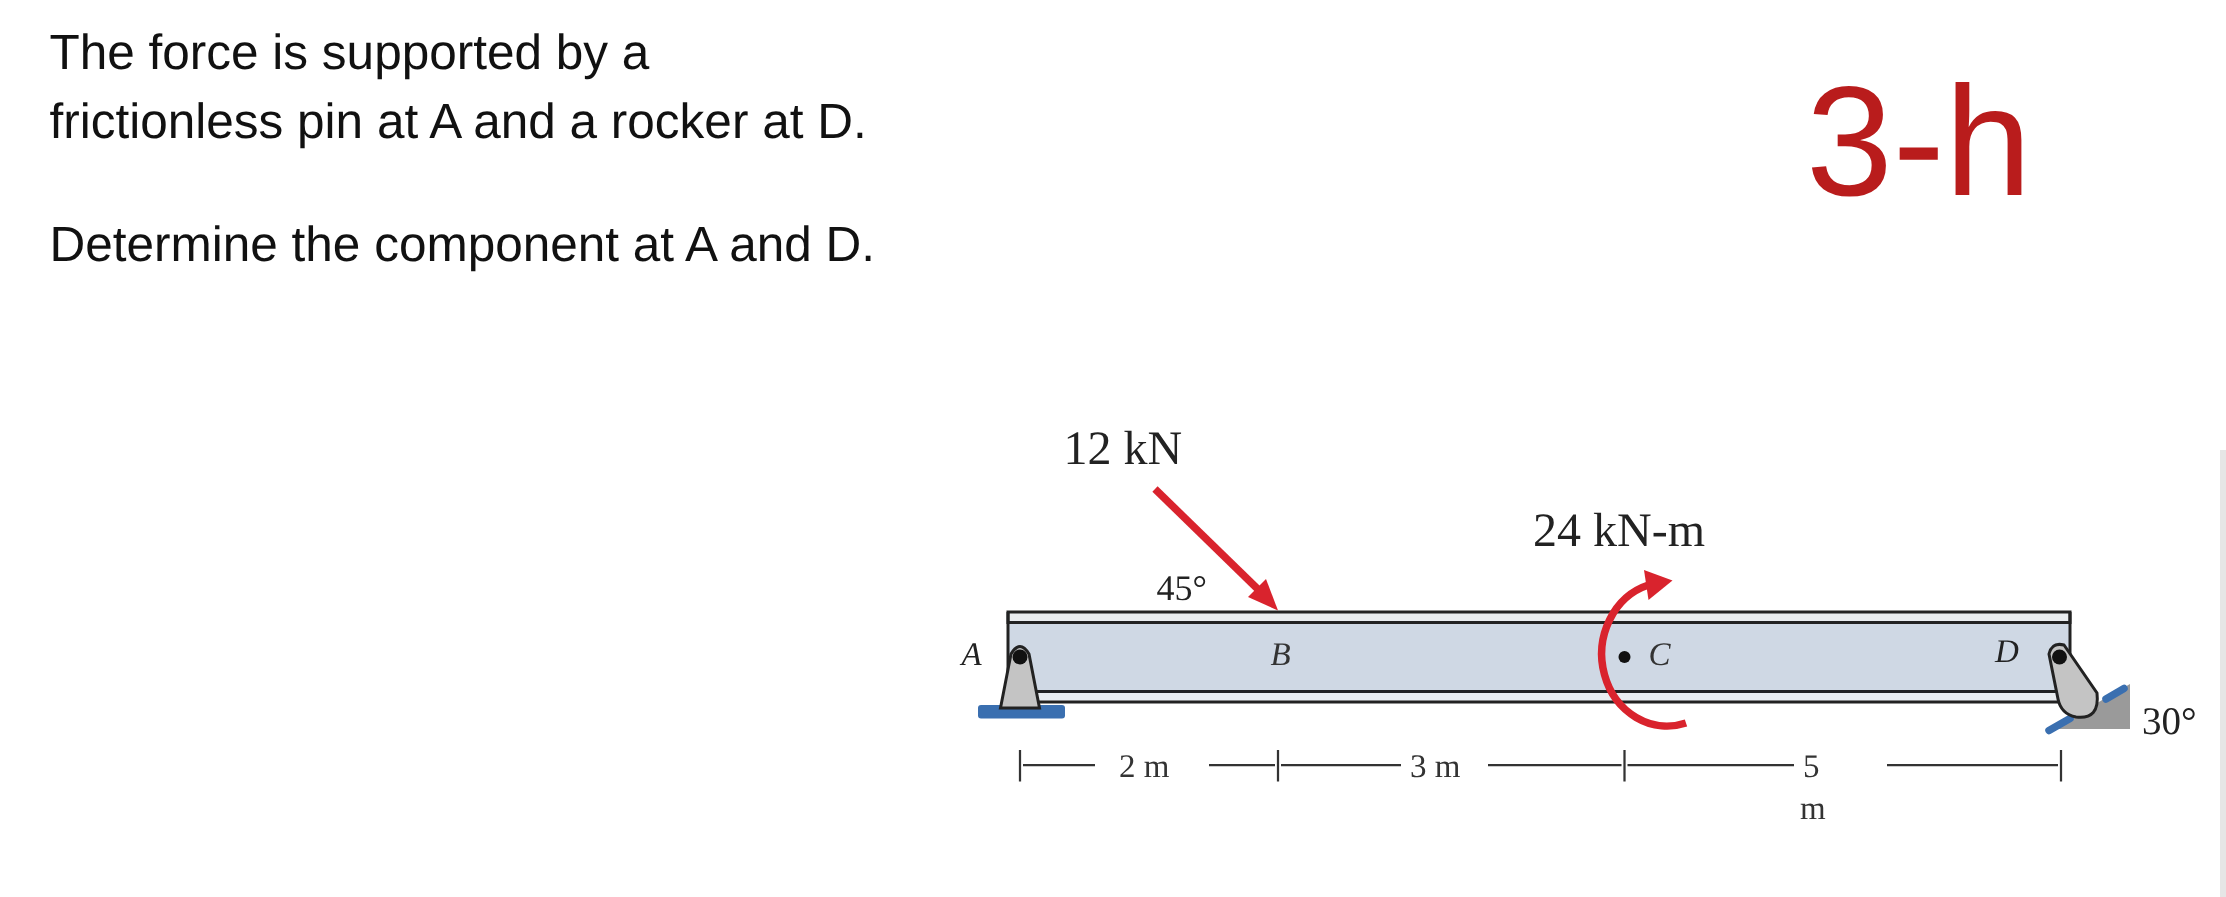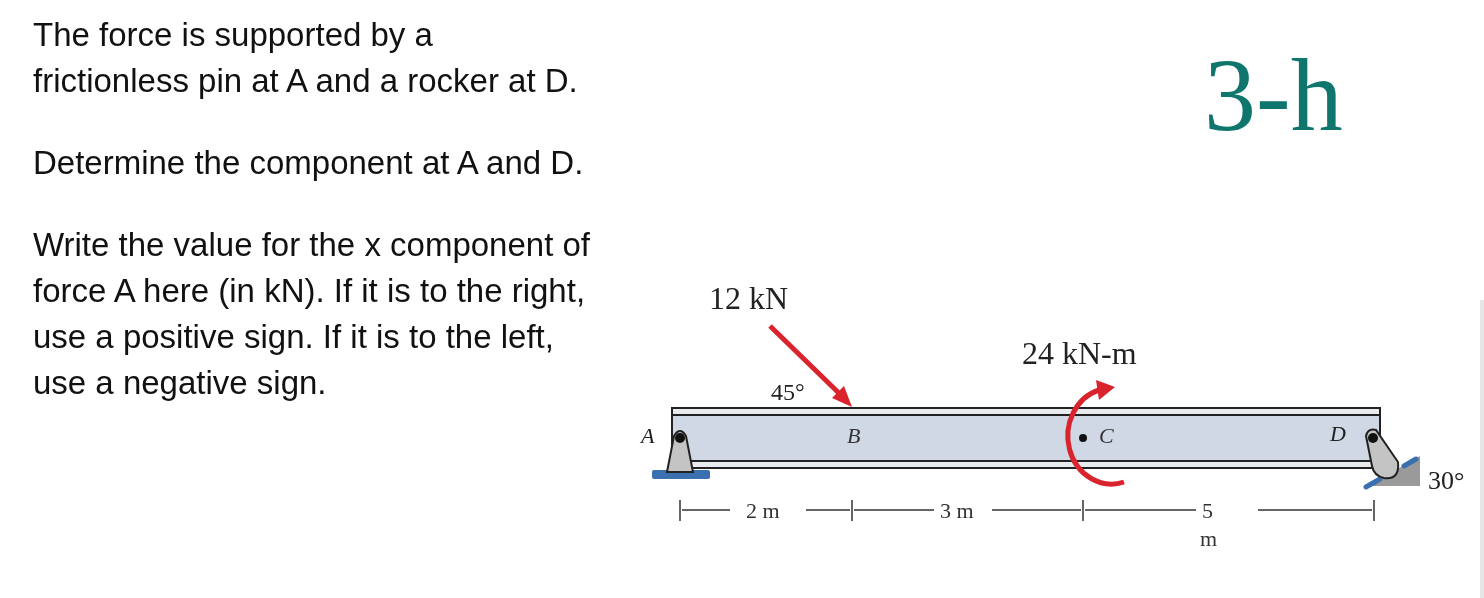--- a/index.html
+++ b/index.html
@@ -1,30 +1,29 @@
 <!DOCTYPE html>
 <html><head>
 <meta charset="utf-8">
 <style>
   html, body { margin:0; padding:0; background:#ffffff; }
   body { width:1484px; height:598px; position:relative; overflow:hidden; font-family:"Liberation Sans", sans-serif; color:#111; }
   .problem-text { position:absolute; left:33px; top:12px; width:560px; font-size:33px; line-height:46px; color:#111; }
   .problem-text p { margin:0 0 36px 0; }
-  .problem-number { position:absolute; left:1204px; top:40px; font-size:104px; line-height:110px; color:#0f766e; font-family:Liberation Serif, serif;text-align:center; }
+  .problem-number { position:absolute; left:1204px; top:40px; font-size:104px; line-height:110px; color:#b91c1c; font-family:Liberation Sans, sans-serif;text-align:center; }
   .figure { position:absolute; left:0; top:0; width:1484px; height:598px; }
   .serif { font-family:"Liberation Serif", "DejaVu Serif", serif; }
   .right-edge { position:absolute; right:0; top:300px; width:4px; height:298px; background:#e6e6e6; }
 </style>
 </head>
 <body>
 
 <div class="problem-text">
   <p>The force is supported by a frictionless pin at A and a rocker at D.</p>
   <p>Determine the component at A and D.</p>
-  <p>Write the value for the x component of force A here (in kN).  If it is to the right, use a positive sign. If it is to the left, use a negative sign.</p>
 </div>
 
 <div class="problem-number">3-h</div>
 
 <svg class="figure" width="1484" height="598" viewBox="0 0 1484 598">
   <defs>
     <marker id="redhead" markerWidth="10" markerHeight="10" refX="5" refY="5" orient="auto" markerUnits="userSpaceOnUse">
       <path d="M0,0 L10,5 L0,10 z" fill="#d9232d"></path>
     </marker>
   </defs>

